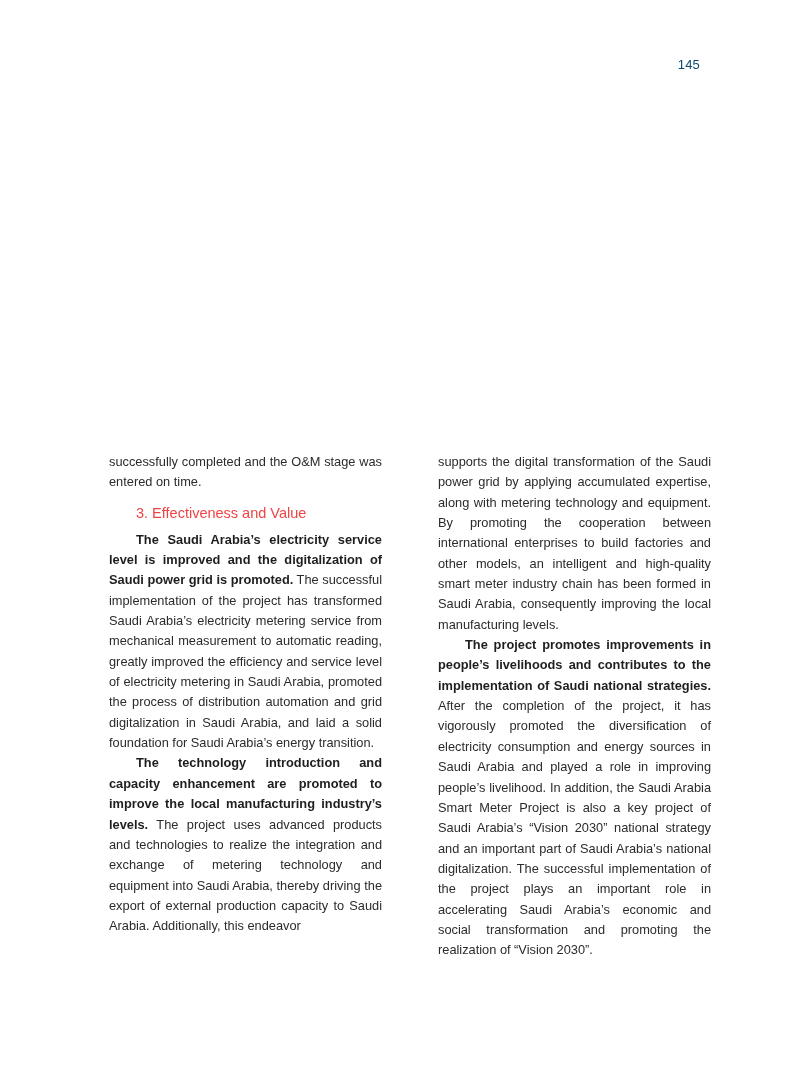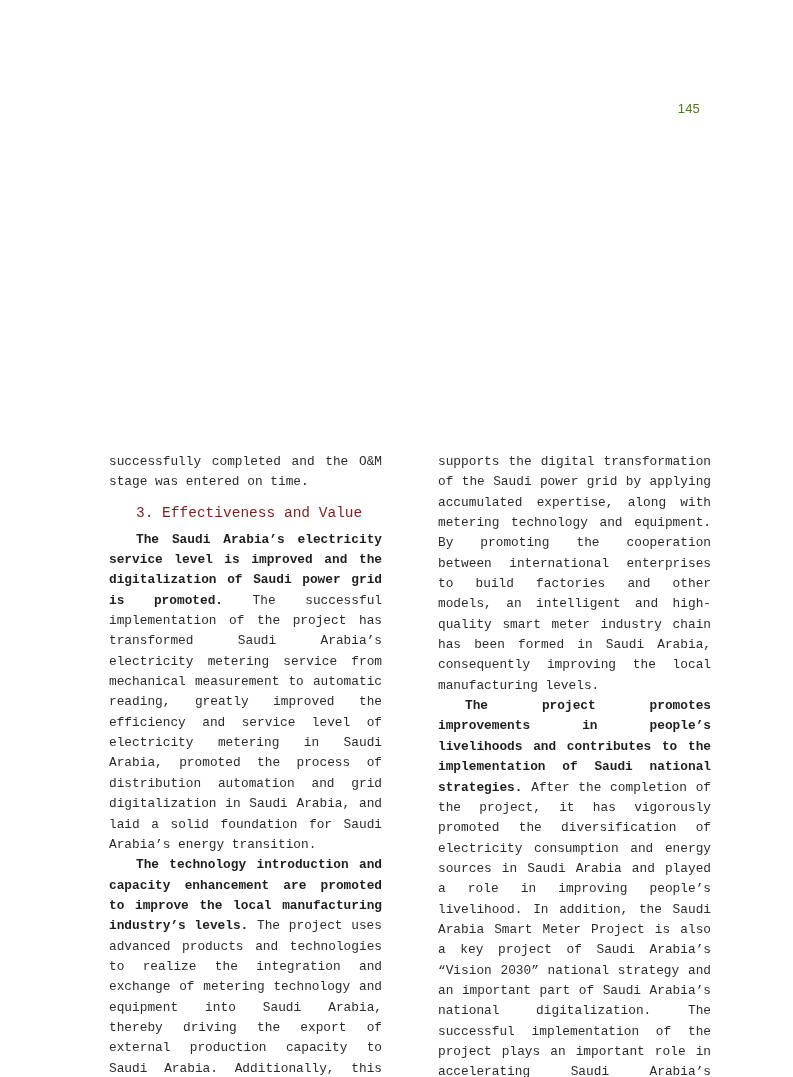--- a/index.html
+++ b/index.html
@@ -15,44 +15,42 @@
       font-family: "Liberation Sans", sans-serif;
       color: #2b2b2b;
     }
     .page-number {
       position: absolute;
       top: 57px;
       left: 660px;
       width: 40px;
       text-align: right;
       font-size: 13px;
-      color: #4d7c0f;
+      color: #0c4a6e;
       letter-spacing: 0.2px;
-      margin-top: 44px;
     }
     .column {
       position: absolute;
       top: 452px;
       font-size: 12.8px;
       line-height: 20.35px;
       text-align: justify;
     }
     .col-left { left: 109px; width: 273px; }
     .col-right { left: 438px; width: 273px; }
     .column p {
       margin: 0;
-      font-family: Liberation Mono, monospace;
     }
     .indent { text-indent: 27px; }
     .heading {
       font-size: 14.5px;
       margin: 9px 0 6px 27px !important;
       line-height: 22px;
       text-align: left;
-      color: #7f1d1d;
+      color: #ef4444;
     }
     .bold {
       font-weight: bold;
       color: #1e1e1e;
     }
   </style>
 </head>
 <body>
 
 <div class="page-number">145</div>

